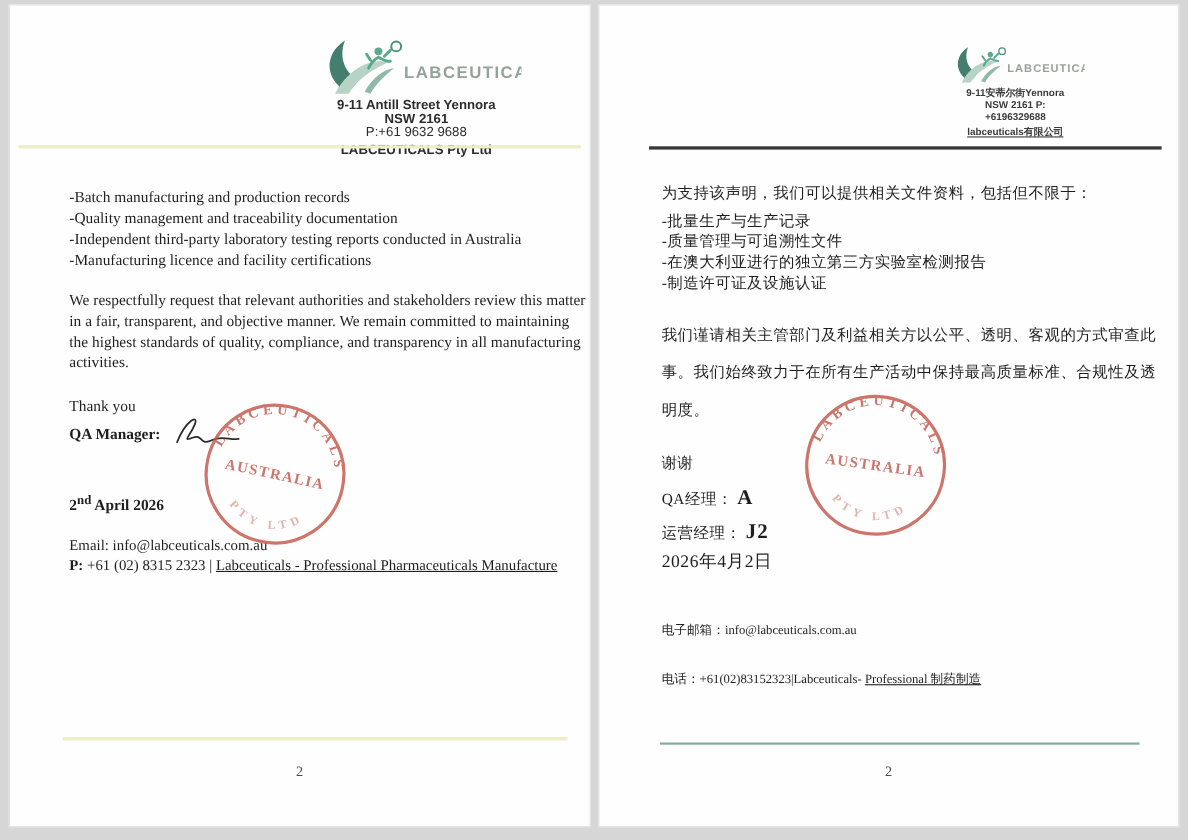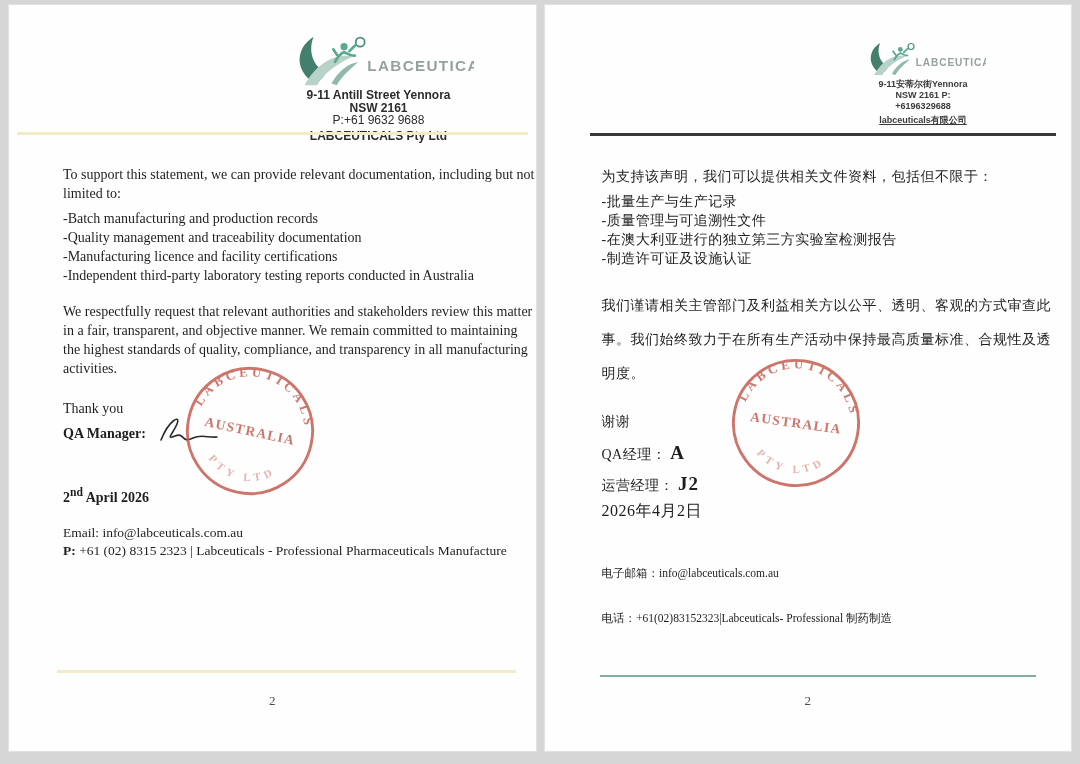--- a/index.html
+++ b/index.html
@@ -58,21 +58,21 @@
   .gap-m { height:17px; }
   .gap-l { height:21px; }
   .body-cn .para2 { line-height:34px; }
   .sig-row { position:relative; margin-top:0; }
   .bold { font-weight:bold; }
   .sig-svg { position:absolute; }
   .qa-sig  { left:92px;  top:-14px; }
   .ops-sig { left:128px; top:-6px; }
   .date-line { font-weight:bold; }
   .contact { font-size:13.5px; line-height:18px; }
-  .contact .linky { }
+  .contact .linky { text-decoration:underline; }
   .body-cn .contact { font-size:11.5px; line-height:17px; letter-spacing:0;margin-top:28px; }
   .big-initial { font-size:19px; font-weight:bold; letter-spacing:1px; }
   .cn-small { font-size:16px; }
 
   
   .stamp { position:absolute; width:136px; height:136px; opacity:0.82; pointer-events:none; }
   .stamp-left  { left:173px; top:358px; transform:rotate(12deg); }
   .stamp-right { left:183px; top:350px; transform:rotate(8deg); }
   .stamp-arc   { font:bold 14px "Liberation Serif",serif; fill:#c4584c; letter-spacing:4px; }
   .stamp-arc-b { font:bold 12px "Liberation Serif",serif; fill:#c4584c; letter-spacing:5px; opacity:0.55; }
@@ -104,27 +104,26 @@
       <div class="addr">
         <span>9-11 Antill Street Yennora</span><br>
         <span>NSW 2161</span><br>
         <span class="light">P:+61 9632 9688</span>
         <span class="company">LABCEUTICALS Pty Ltd</span>
       </div>
     </div>
     <div class="rule rule-header-left"></div>
 
     <div class="body-en">
-      <p class="para">To support this statement, we can provide relevant documentation, including but not limited to:</p>
       <div class="gap-s"></div>
       <div>
         <div>-Batch manufacturing and production records</div>
         <div>-Quality management and traceability documentation</div>
+        <div>-Independent third-party laboratory testing reports conducted in Australia</div>
         <div>-Manufacturing licence and facility certifications</div>
-        <div>-Independent third-party laboratory testing reports conducted in Australia</div>
       </div>
       <div class="gap-m"></div>
       <p class="para">We respectfully request that relevant authorities and stakeholders review this matter in a fair, transparent, and objective manner. We remain committed to maintaining the highest standards of quality, compliance, and transparency in all manufacturing activities.</p>
       <div class="gap-l"></div>
       <p>Thank you</p>
       <div class="gap-s"></div>
 
       <div class="sig-row">
         <span class="bold">QA Manager:</span>
         <svg class="sig-svg qa-sig" width="80" height="42" viewBox="0 0 80 42">

